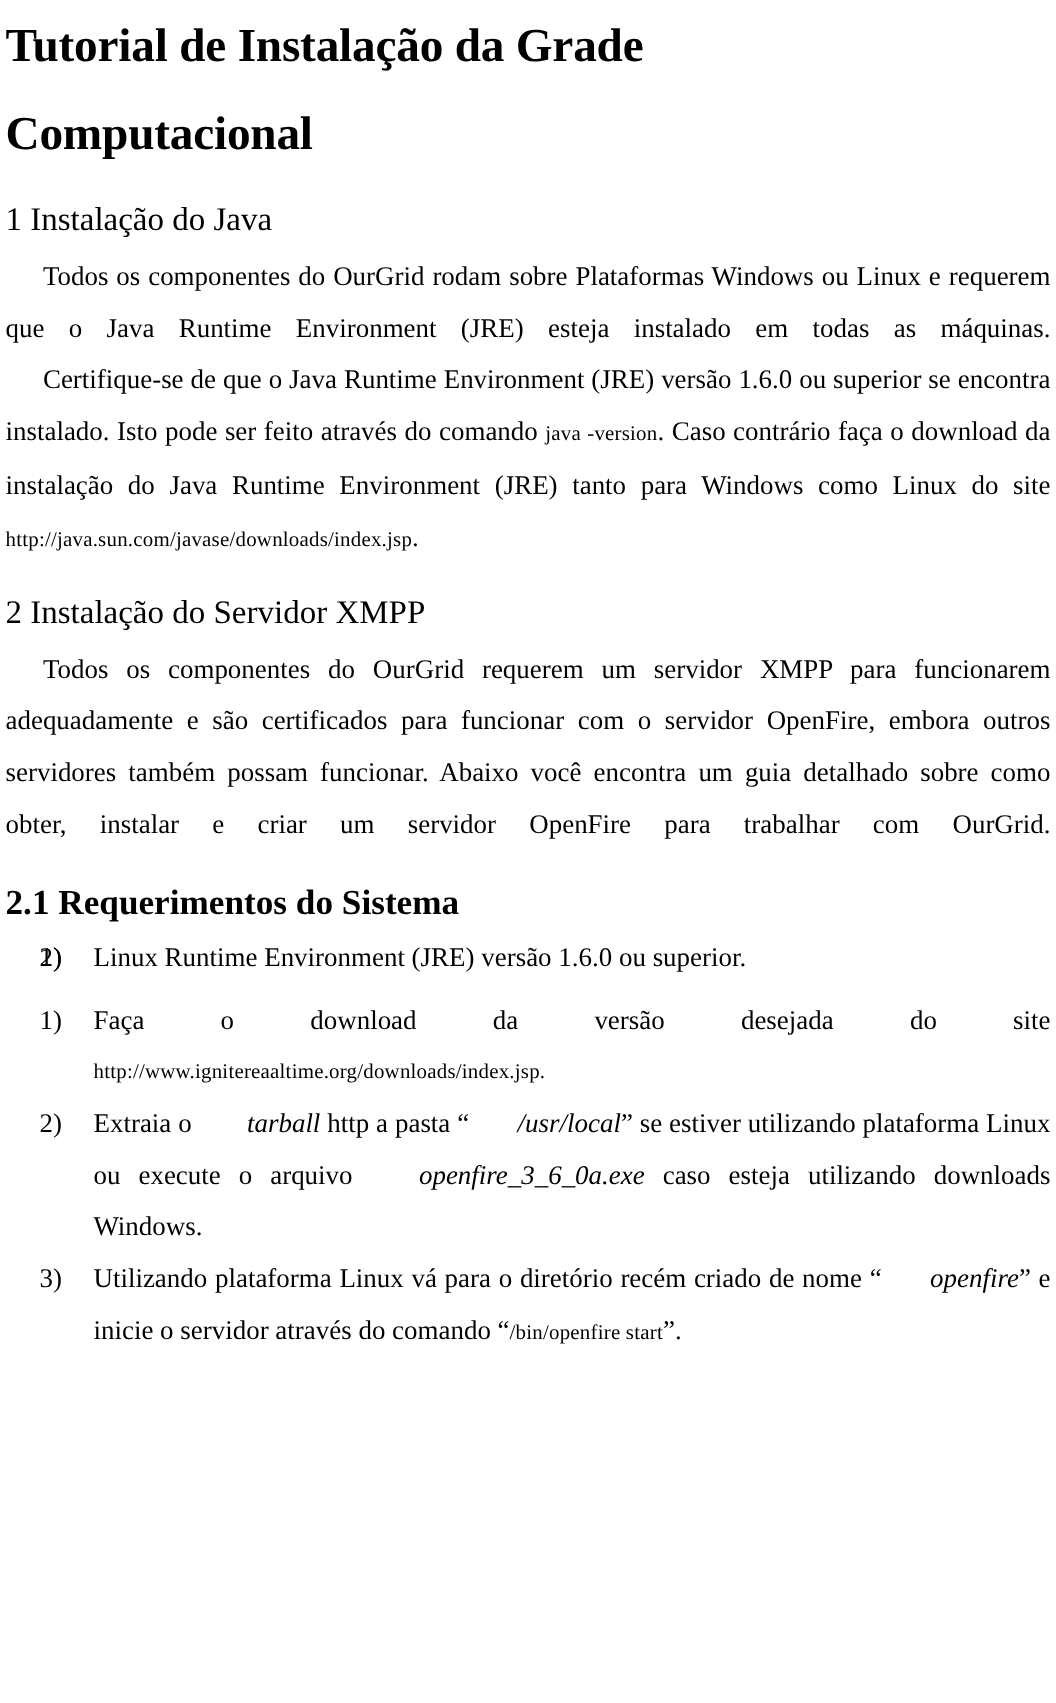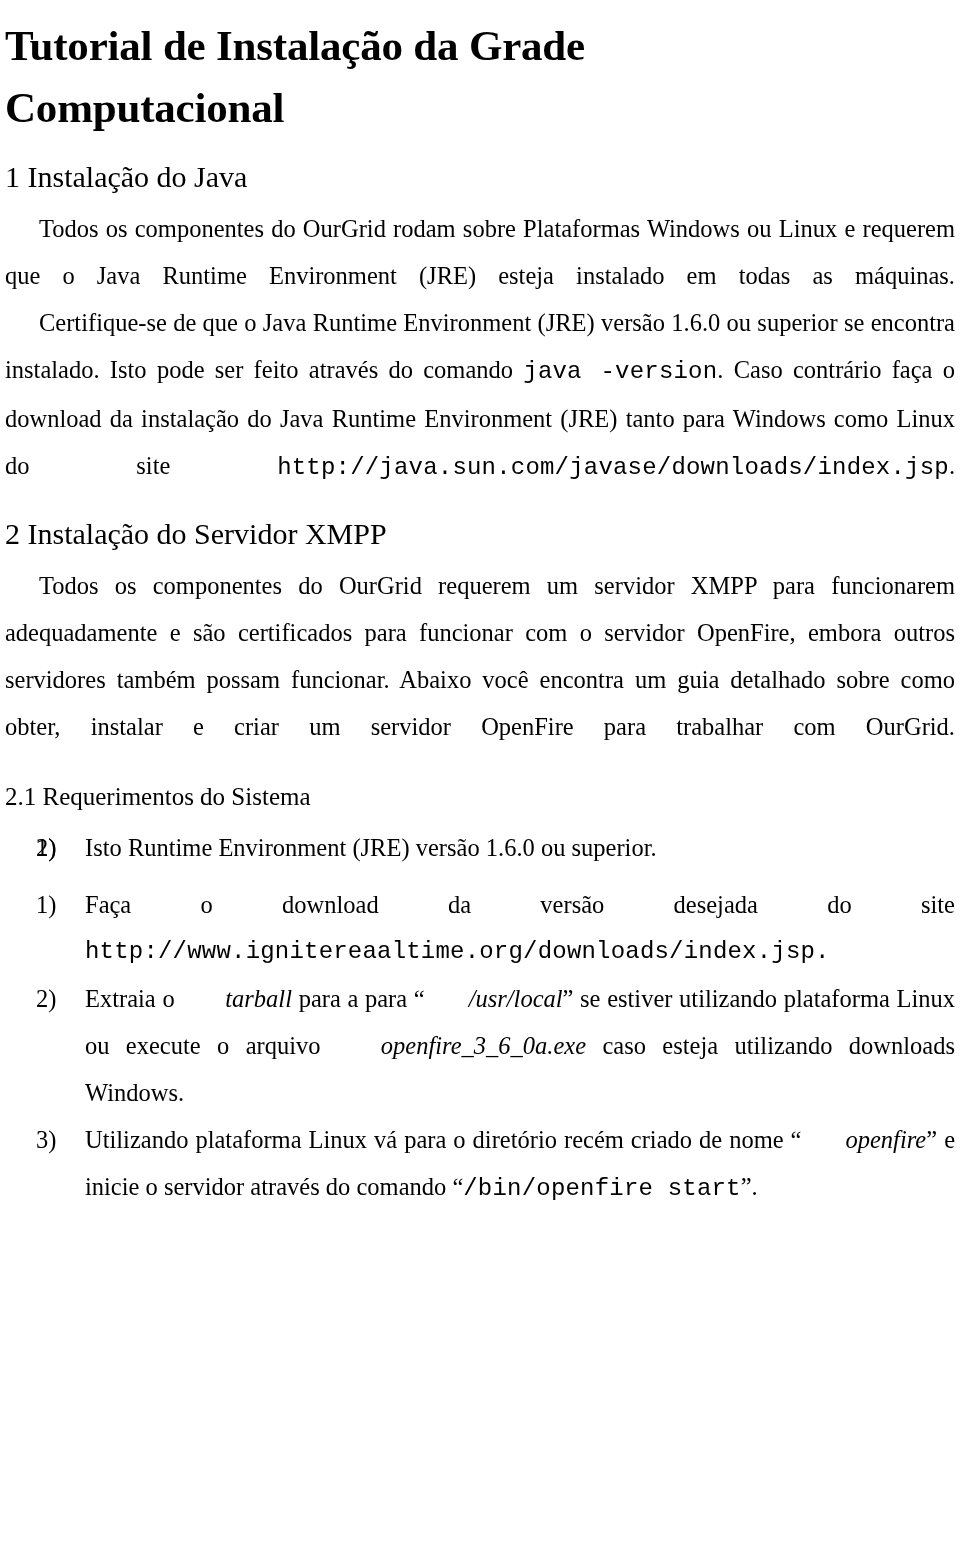--- a/index.html
+++ b/index.html
@@ -26,41 +26,41 @@
     position: absolute;
     left: 5px;
     top: 0px;
     width: 950px;
   }
 
   
   .doc-title {
     font-size: 43px;
     font-weight: bold;
-    line-height: 62px;
+    line-height: 80px;
     letter-spacing: -0.2px;
     margin: 0;
-    padding-top: 15px;
+    padding-top: 2px;
     width: 760px;
   }
 
   
   h1.sec {
     font-size: 30px;
     font-weight: normal;
     line-height: 40px;
     margin: 18px 0 0 0;
     letter-spacing: 0px;
   }
   h1.sec.two {
     margin-top: 23px;
   }
   h2.sub {
-    font-size: 25px;
-    font-weight: normal;
+    font-size: 32px;
+    font-weight: bold;
     line-height: 34px;
     margin: 30px 0 0 0;
   }
 
   
   p.body {
     font-size: 24.5px;
     line-height: 47px;
     margin: 8px 0 0 0;
     text-align: justify;
@@ -91,22 +91,22 @@
     position: absolute;
     left: 31px;
     top: 0;
     font-size: 24.5px;
     line-height: 47px;
   }
   ol.numlist > li.left-last { text-align-last: left; }
 
   
   .mono {
-    font-family: Liberation Mono, monospace;
-    font-size: 24px;
+    font-family: Liberation Serif, serif;
+    font-size: 19px;
     letter-spacing: 0.2px;
   }
   .ital { font-style: italic; margin-left: 44px; }
   .nowrap { white-space: nowrap; }
   .blk { display: block; }
 </style>
 </head>
 <body>
 
 <div class="page">
@@ -125,35 +125,35 @@
     <p class="body force-just">Todos os componentes do OurGrid requerem um servidor XMPP para funcionarem adequadamente e são certificados para funcionar com o servidor OpenFire, embora outros servidores também possam funcionar. Abaixo você encontra um guia detalhado sobre como obter, instalar e criar um servidor OpenFire para trabalhar com OurGrid.</p>
 
 
     <h2 class="sub">2.1 Requerimentos do Sistema</h2>
 
     <ol class="numlist">
       <li class="left-last">
         <span class="marker">1)</span>
       </li>
       <li class="left-last">
-        <span class="marker">2)</span><span>Isto Runtime Environment (JRE) versão 1.6.0 ou superior.</span>
+        <span class="marker">2)</span><span>Linux Runtime Environment (JRE) versão 1.6.0 ou superior.</span>
       </li>
     </ol>
 
 
     <ol class="numlist">
 
       <li class="left-last">
         <span class="marker">1)</span>
           <span class="blk" style="text-align:justify;text-align-last:justify;">Faça o download da versão desejada do site</span>
           <span class="mono blk">http://www.ignitereaaltime.org/downloads/index.jsp.</span>
       </li>
 
       <li class="left-last">
-        <span class="marker">2)</span><span>Extraia o </span><span class="ital">tarball</span><span> para a para “</span><span class="ital nowrap">/usr/local</span><span>” se estiver utilizando plataforma Linux ou execute o arquivo </span><span class="ital nowrap">openfire_3_6_0a.exe</span><span> caso esteja utilizando downloads Windows.</span>
+        <span class="marker">2)</span><span>Extraia o </span><span class="ital">tarball</span><span> http a pasta “</span><span class="ital nowrap">/usr/local</span><span>” se estiver utilizando plataforma Linux ou execute o arquivo </span><span class="ital nowrap">openfire_3_6_0a.exe</span><span> caso esteja utilizando downloads Windows.</span>
       </li>
 
       <li class="left-last">
         <span class="marker">3)</span><span>Utilizando plataforma Linux vá para o diretório recém criado de nome “</span><span class="ital">openfire</span><span>” e inicie o servidor através do comando “</span><span class="mono nowrap">/bin/openfire start</span><span>”.</span>
       </li>
 
     </ol>
 
   </div>
 </div>

